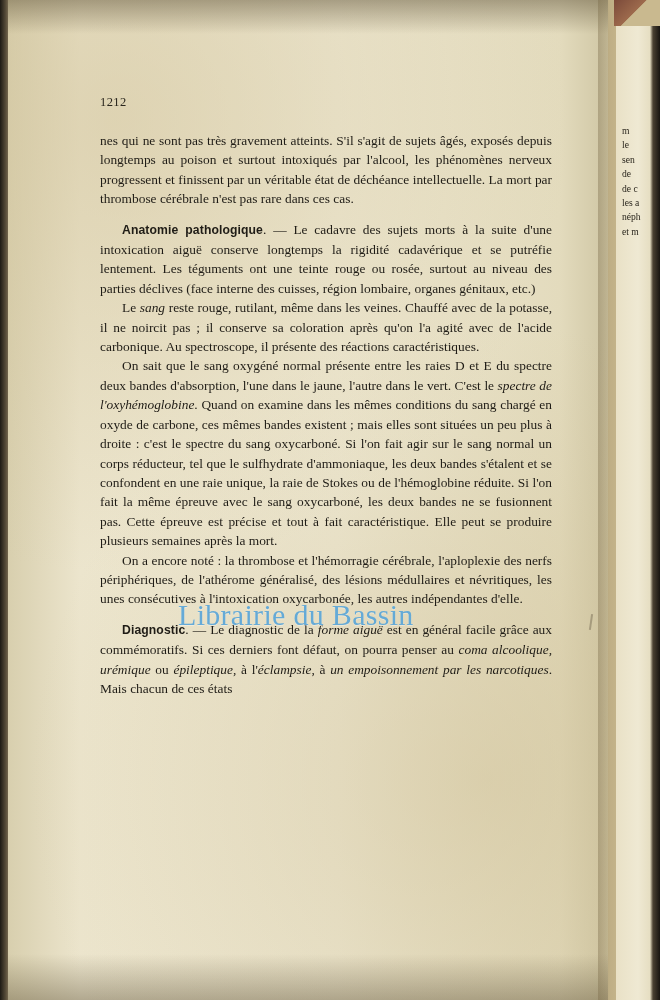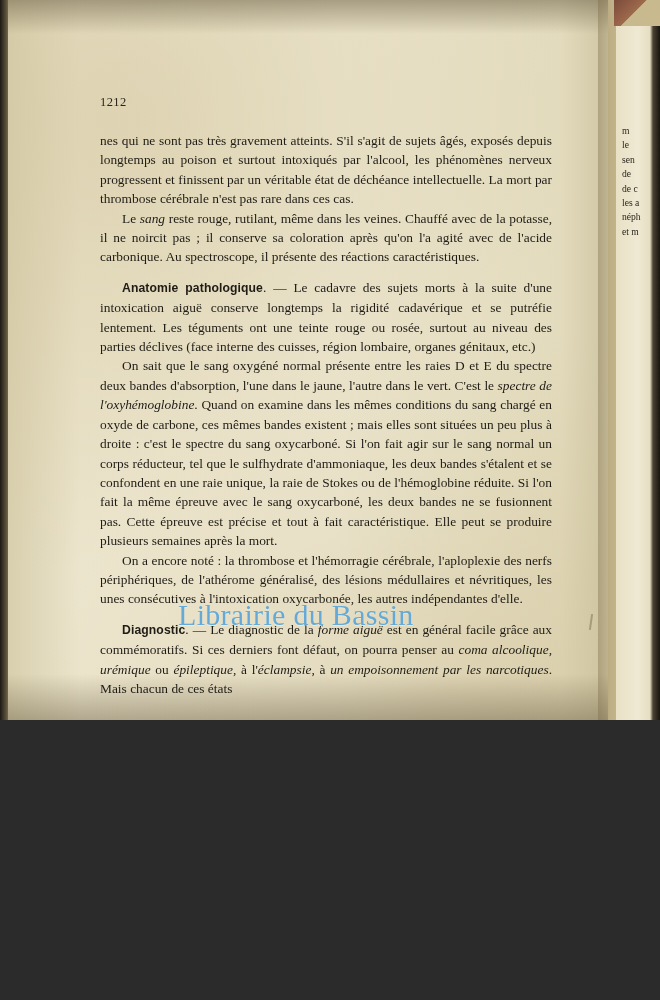--- a/index.html
+++ b/index.html
@@ -3,21 +3,21 @@
 <meta charset="utf-8">
 <style>
   html, body {
     margin: 0;
     padding: 0;
     background: #2b2b2b;
   }
   #page {
     position: relative;
     width: 660px;
-    height: 720px;
+    height: 1000px;
     overflow: hidden;
     background: #c9b98f;
     font-family: "Liberation Serif", serif;
     text-decoration: underline;
   }
 
   
   .dark-edge-left {
     position: absolute;
     left: 0; top: 0;
@@ -171,26 +171,26 @@
   <div class="content">
 
     <div class="head-line">
       <span class="folio">1212</span>
     </div>
 
     <p class="para">
       <span>nes qui ne sont pas très gravement atteints. S'il s'agit de sujets âgés, exposés depuis longtemps au poison et surtout intoxiqués par l'alcool, les phénomènes nerveux progressent et finissent par un véritable état de déchéance intellectuelle. La mort par thrombose cérébrale n'est pas rare dans ces cas.</span>
     </p>
 
+    <p class="para indent gap">
+      <span class="run-in">Anatomie pathologique</span><span>. — Le cadavre des sujets morts à la suite d'une intoxication aiguë conserve longtemps la rigidité cadavérique et se putréfie lentement. Les téguments ont une teinte rouge ou rosée, surtout au niveau des parties déclives (face interne des cuisses, région lombaire, organes génitaux, etc.)</span>
+    </p>
+
     <p class="para indent">
       Le <i>sang</i> reste rouge, rutilant, même dans les veines. Chauffé avec de la potasse, il ne noircit pas ; il conserve sa coloration après qu'on l'a agité avec de l'acide carbonique. Au spectroscope, il présente des réactions caractéristiques.
-    </p>
-
-    <p class="para indent gap">
-      <span class="run-in">Anatomie pathologique</span><span>. — Le cadavre des sujets morts à la suite d'une intoxication aiguë conserve longtemps la rigidité cadavérique et se putréfie lentement. Les téguments ont une teinte rouge ou rosée, surtout au niveau des parties déclives (face interne des cuisses, région lombaire, organes génitaux, etc.)</span>
     </p>
 
     <p class="para indent">
       On sait que le sang oxygéné normal présente entre les raies D et E du spectre deux bandes d'absorption, l'une dans le jaune, l'autre dans le vert. C'est le <i>spectre de l'oxyhémoglobine</i>. Quand on examine dans les mêmes conditions du sang chargé en oxyde de carbone, ces mêmes bandes existent ; mais elles sont situées un peu plus à droite : c'est le spectre du sang oxycarboné. Si l'on fait agir sur le sang normal un corps réducteur, tel que le sulfhydrate d'ammoniaque, les deux bandes s'étalent et se confondent en une raie unique, la raie de Stokes ou de l'hémoglobine réduite. Si l'on fait la même épreuve avec le sang oxycarboné, les deux bandes ne se fusionnent pas. Cette épreuve est précise et tout à fait caractéristique. Elle peut se produire plusieurs semaines après la mort.
     </p>
 
 
 
     <p class="para indent">
       <span>On a encore noté : la thrombose et l'hémorragie cérébrale, l'aploplexie des nerfs périphériques, de l'athérome généralisé, des lésions médullaires et névritiques, les unes consécutives à l'intoxication oxycarbonée, les autres indépendantes d'elle.</span>

